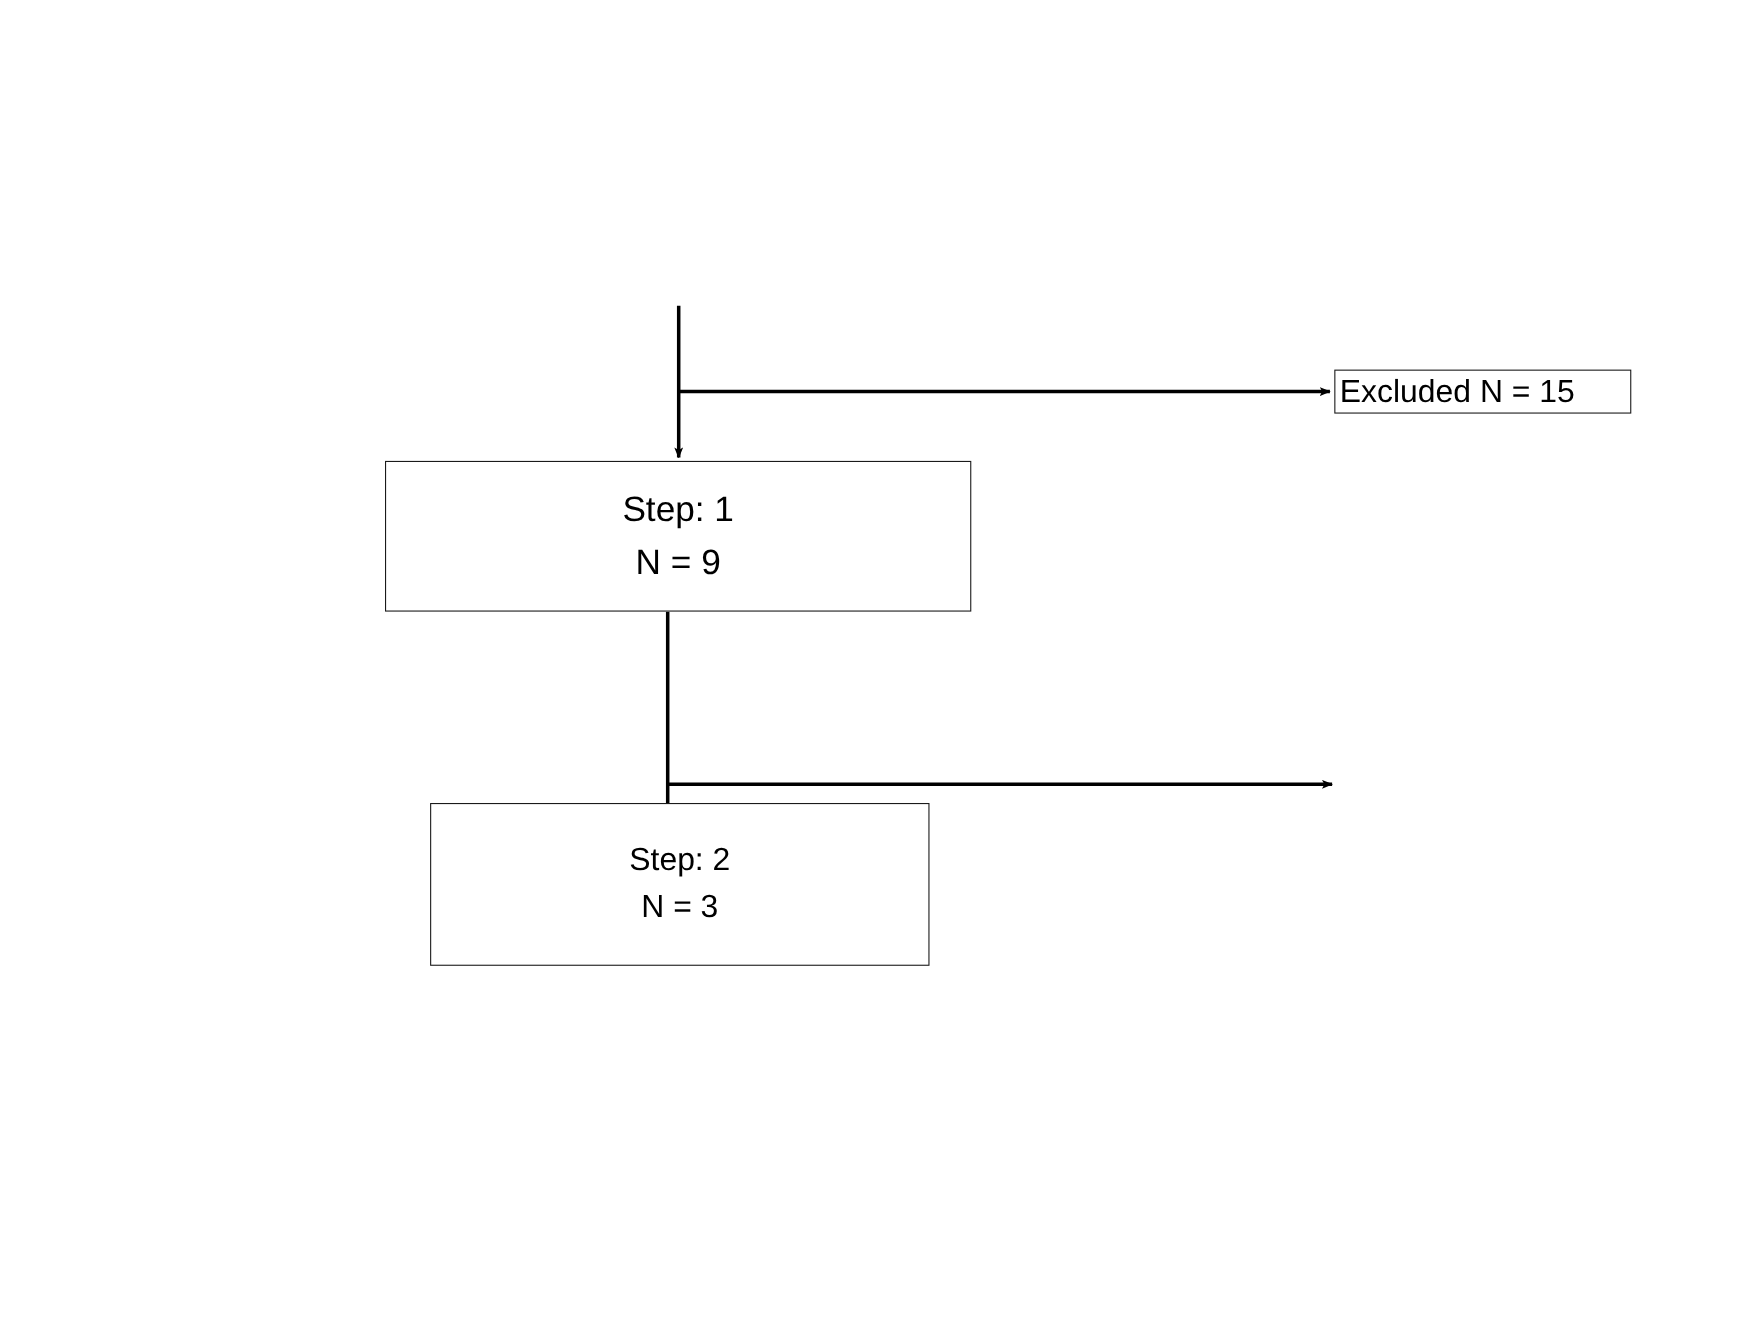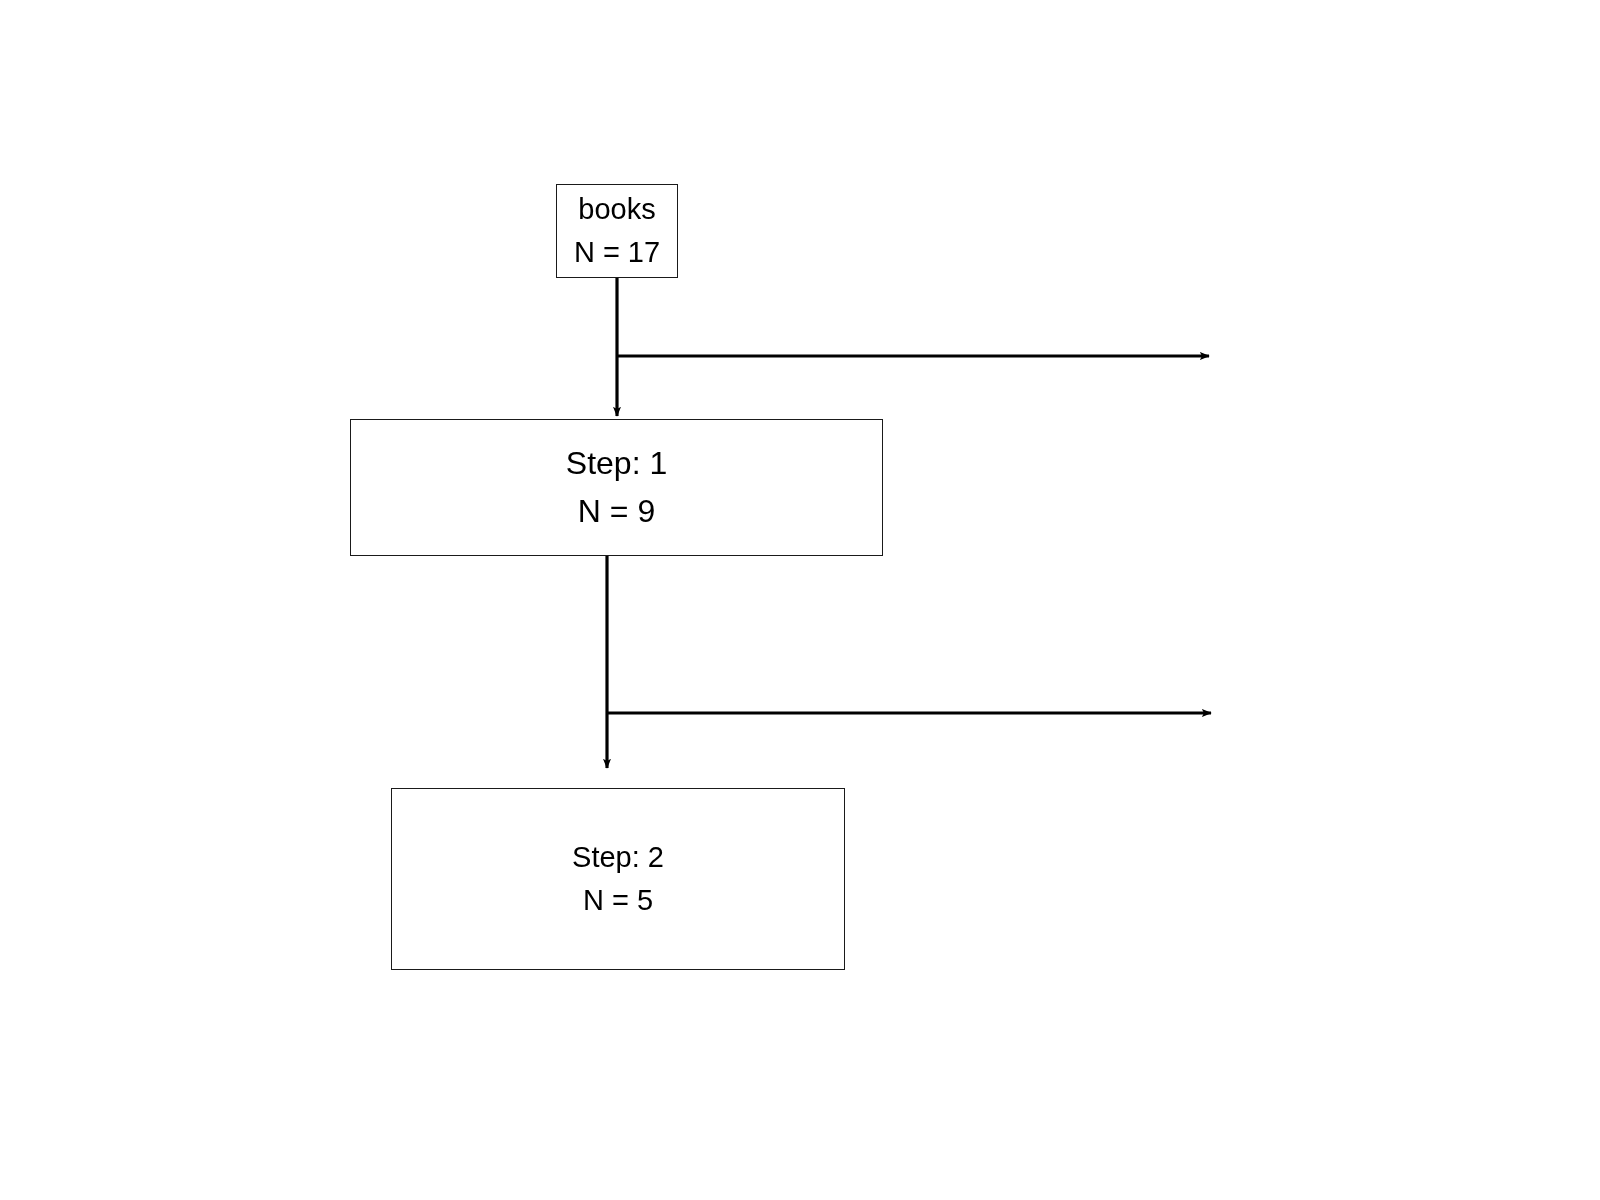--- a/index.html
+++ b/index.html
@@ -58,23 +58,23 @@
     top: 419px;
     width: 533px;
     height: 137px;
     font-size: 32px;
   }
   #node-step-1 .node-line { padding: 1px 10px; }
 
   
   #node-step-2 {
     left: 391px;
-    top: 788px;
+    top: 730px;
     width: 454px;
-    height: 182px;
+    height: 148px;
     font-size: 29px;
   }
   #node-step-2 .node-line { padding: 1px 10px; }
 
   
   .excluded-box {
     position: absolute;
     box-sizing: border-box;
     border: 1.6px solid #1a1a1a;
     background: #ffffff;
@@ -112,30 +112,27 @@
 
     <line x1="617" y1="278" x2="617" y2="416" stroke="#000000" stroke-width="3.2" marker-end="url(#arrowhead)"></line>
 
     <line x1="617" y1="356" x2="1209" y2="356" stroke="#000000" stroke-width="3.2" marker-end="url(#arrowhead)"></line>
 
     <line x1="607" y1="556" x2="607" y2="768" stroke="#000000" stroke-width="3.2" marker-end="url(#arrowhead)"></line>
 
     <line x1="607" y1="713" x2="1211" y2="713" stroke="#000000" stroke-width="3.2" marker-end="url(#arrowhead)"></line>
   </svg>
 
-  <div class="node-box" id="node-source">
-    <span class="node-line">books</span>
-    <span class="node-line">N = 17</span>
-  </div>
 
   <div class="node-box" id="node-step-1">
     <span class="node-line">Step: 1</span>
     <span class="node-line">N = 9</span>
   </div>
 
   <div class="node-box" id="node-step-2">
     <span class="node-line">Step: 2</span>
-    <span class="node-line">N = 5</span>
+    <span class="node-line">N = 3</span>
   </div>
 
+  <div class="excluded-box" id="node-excluded-1">Excluded N = 15</div>
 
 
 </div>
 
 </body></html>

